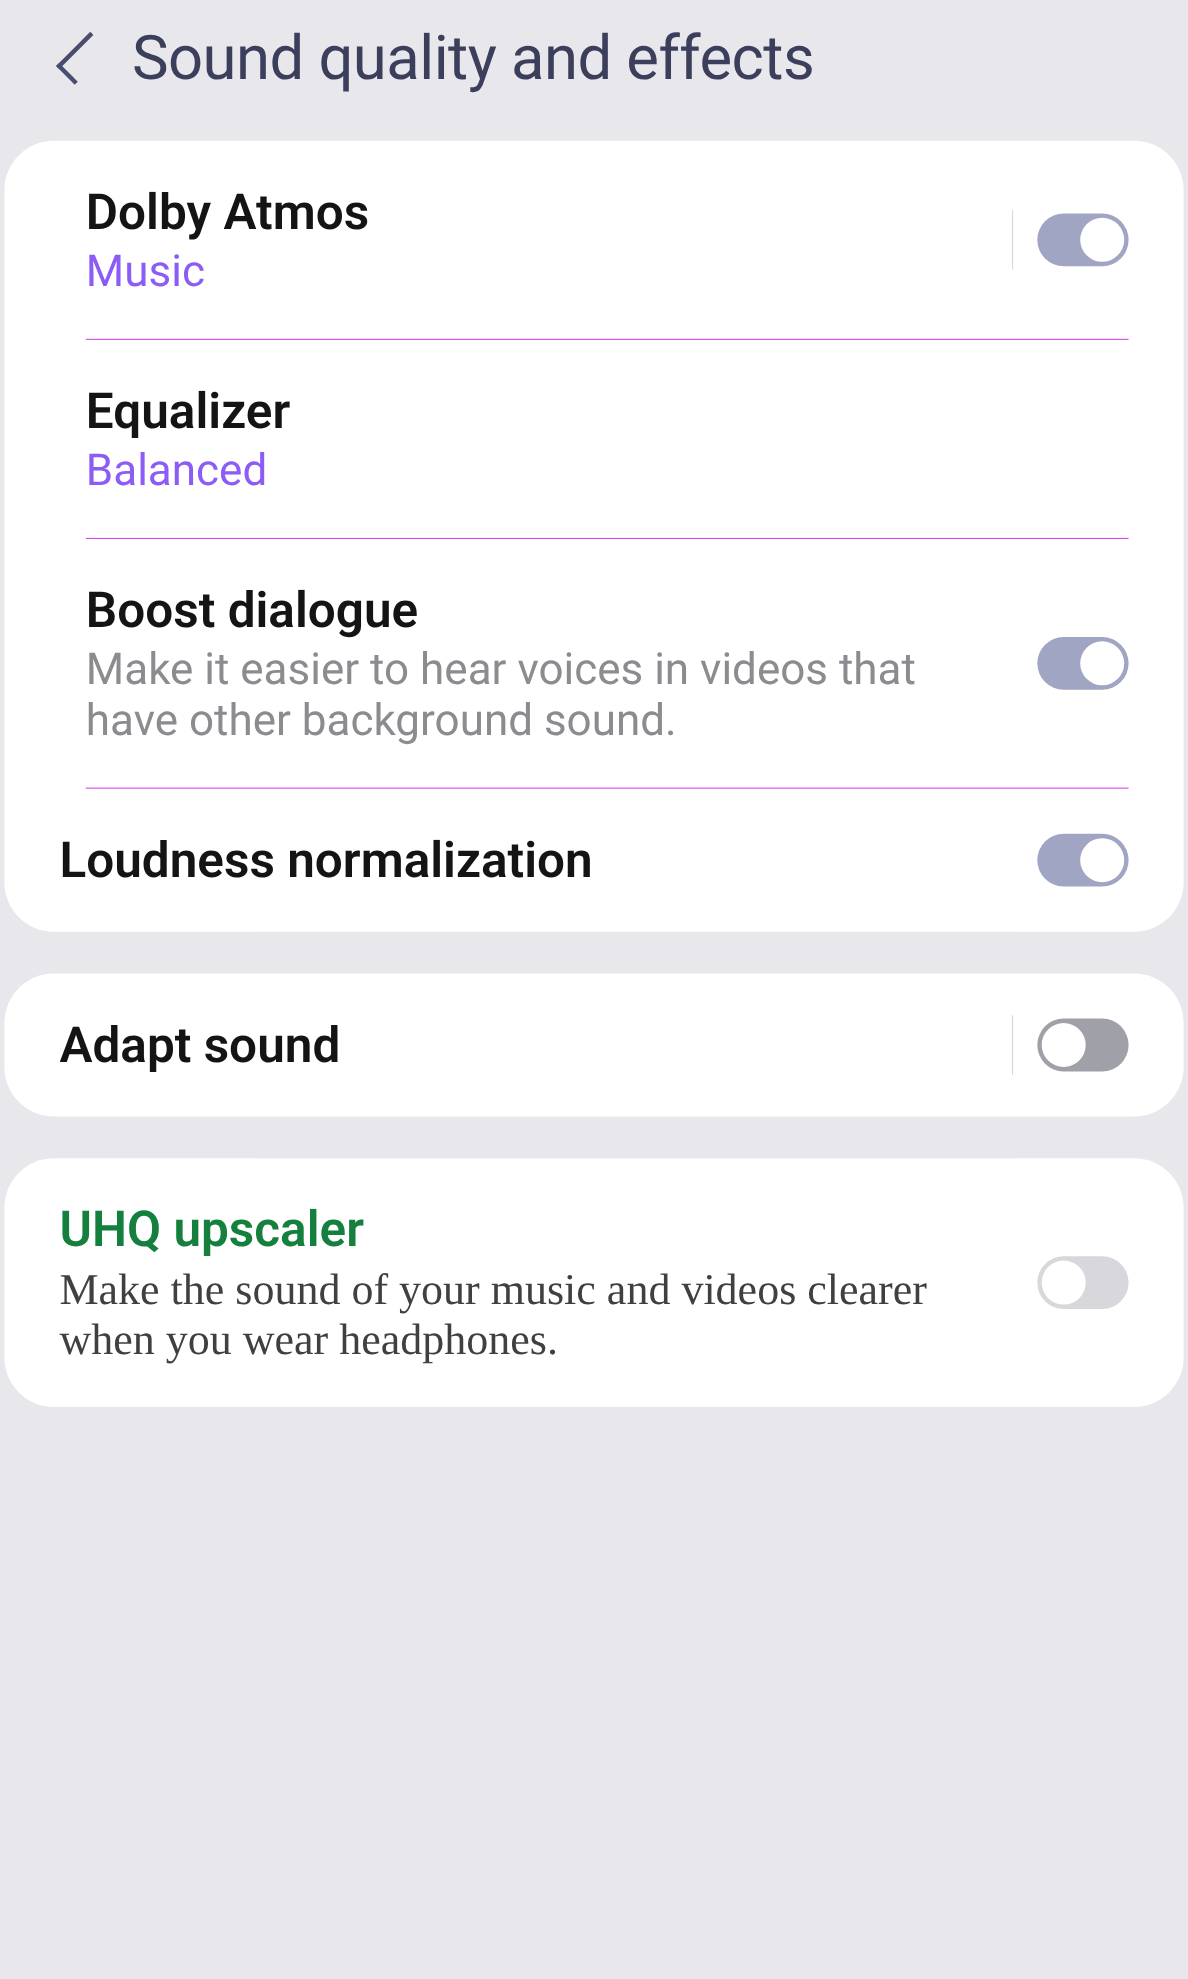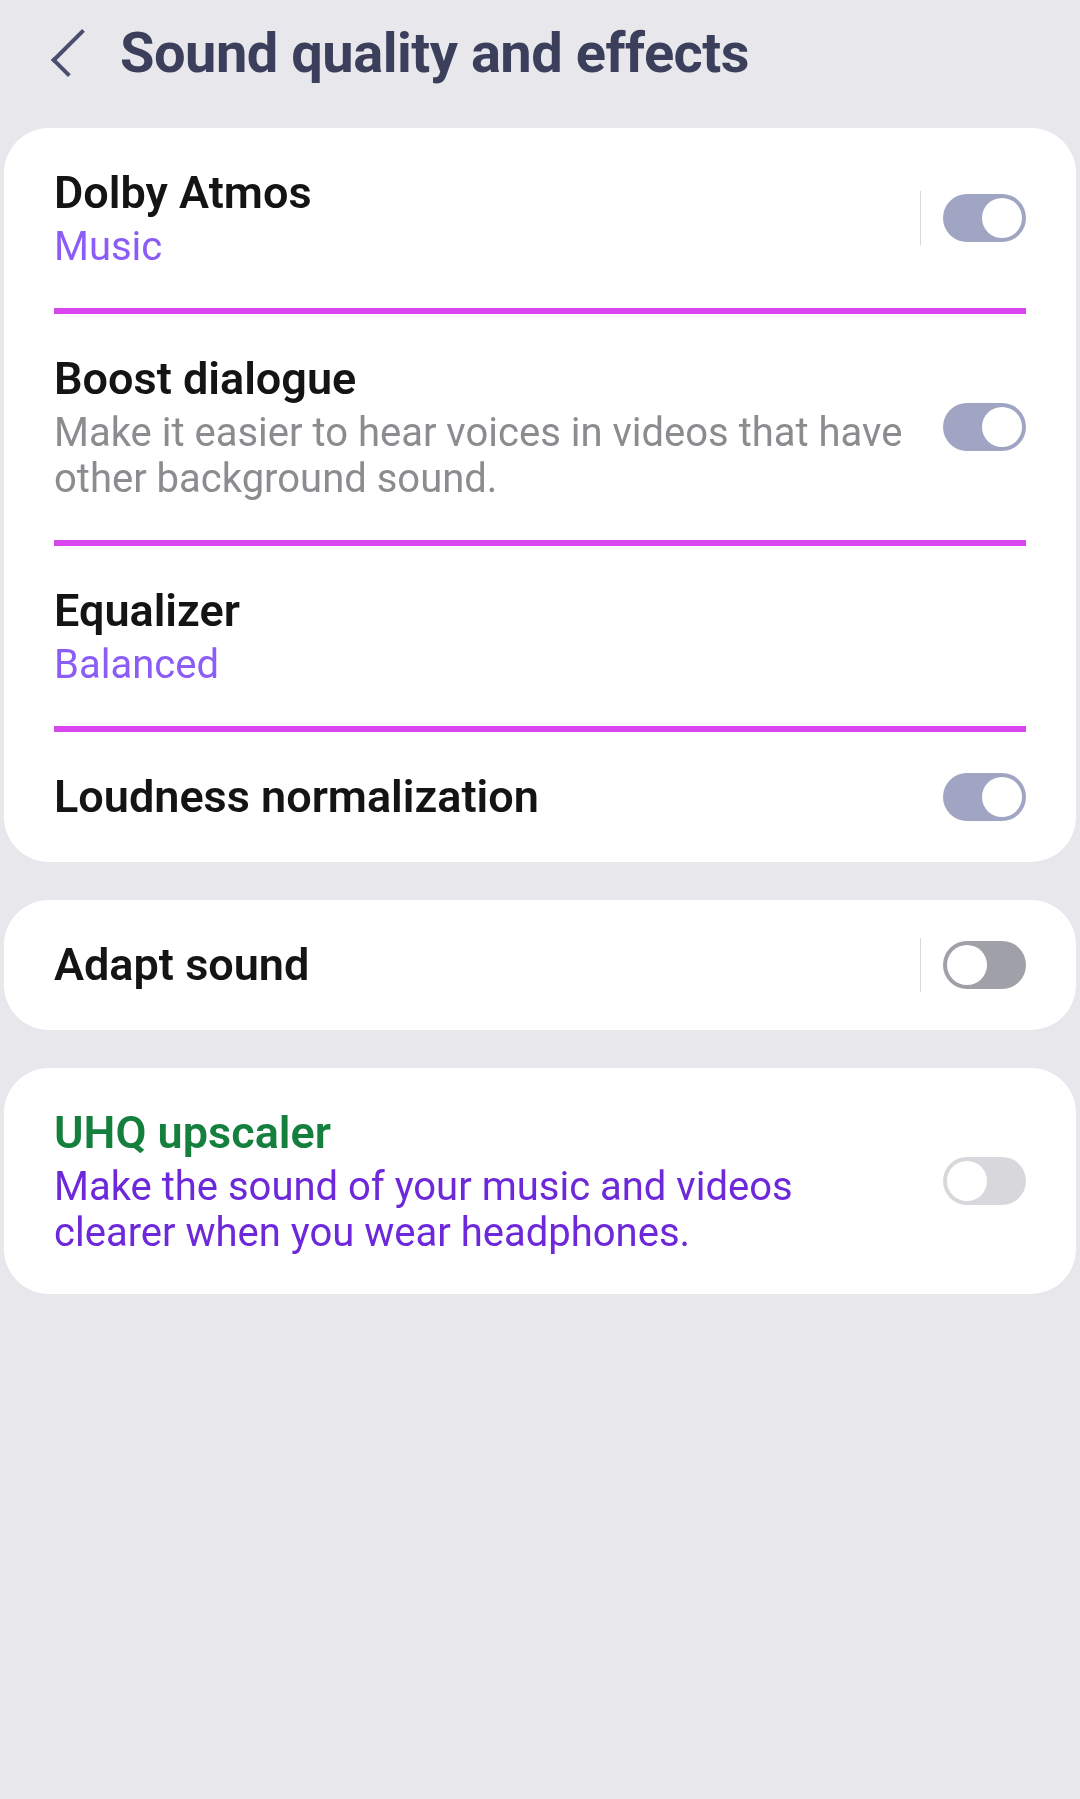--- a/index.html
+++ b/index.html
@@ -26,38 +26,39 @@
     .back-chevron {
       width: 24px;
       height: 44px;
       border-left: 4px solid #4a4e6e;
       border-bottom: 4px solid #4a4e6e;
       transform: rotate(45deg);
       margin-left: 10px;
     }
     .page-title {
       font-size: 56px;
-      font-weight: 700;
+      font-weight: 400;
       color: #3b3f5c;
       letter-spacing: -0.5px;
     }
     .card {
       background: #ffffff;
       border-radius: 45px;
       margin: 12px 4px 38px 4px;
       padding: 0 50px;
     }
     .row {
       display: flex;
       align-items: center;
       justify-content: space-between;
       padding: 38px 0;
     }
     .row-divider {
-      border-bottom: 6px solid #d946ef;
+      border-bottom: 1px solid #d946ef;
+      margin-left: 24px;
     }
     .row-text {
       flex: 1;
       min-width: 0;
       padding-right: 30px;
     }
     .row-title {
       font-size: 45px;
       font-weight: 600;
       color: #141414;
@@ -72,21 +73,22 @@
     .row-description {
       font-size: 40px;
       color: #8c8c90;
       margin-top: 4px;
       line-height: 1.15;
     }
     .disabled .row-title {
       color: #15803d;
     }
     .disabled .row-description {
-      color: #6d28d9;
+      color: #404040;
+      font-family: Liberation Serif, serif;
     }
     .controls {
       display: flex;
       align-items: center;
     }
     .vdivider {
       width: 1px;
       height: 54px;
       background: #d8d8dc;
       margin-right: 22px;
@@ -144,37 +146,37 @@
     <div class="controls">
       <div class="vdivider"></div>
       <div class="toggle toggle-on">
         <div class="toggle-knob"></div>
       </div>
     </div>
   </div>
 
   <div class="row row-divider">
     <div class="row-text">
+      <div class="row-title">Equalizer</div>
+      <div class="row-subtitle">Balanced</div>
+    </div>
+  </div>
+
+  <div class="row row-divider">
+    <div class="row-text">
       <div class="row-title">Boost dialogue</div>
       <div class="row-description">Make it easier to hear voices in videos that have other background sound.</div>
     </div>
     <div class="controls">
       <div class="toggle toggle-on">
         <div class="toggle-knob"></div>
       </div>
     </div>
   </div>
 
-  <div class="row row-divider">
-    <div class="row-text">
-      <div class="row-title">Equalizer</div>
-      <div class="row-subtitle">Balanced</div>
-    </div>
-  </div>
-
   <div class="row">
     <div class="row-text">
       <div class="row-title">Loudness normalization</div>
     </div>
     <div class="controls">
       <div class="toggle toggle-on">
         <div class="toggle-knob"></div>
       </div>
     </div>
   </div>

